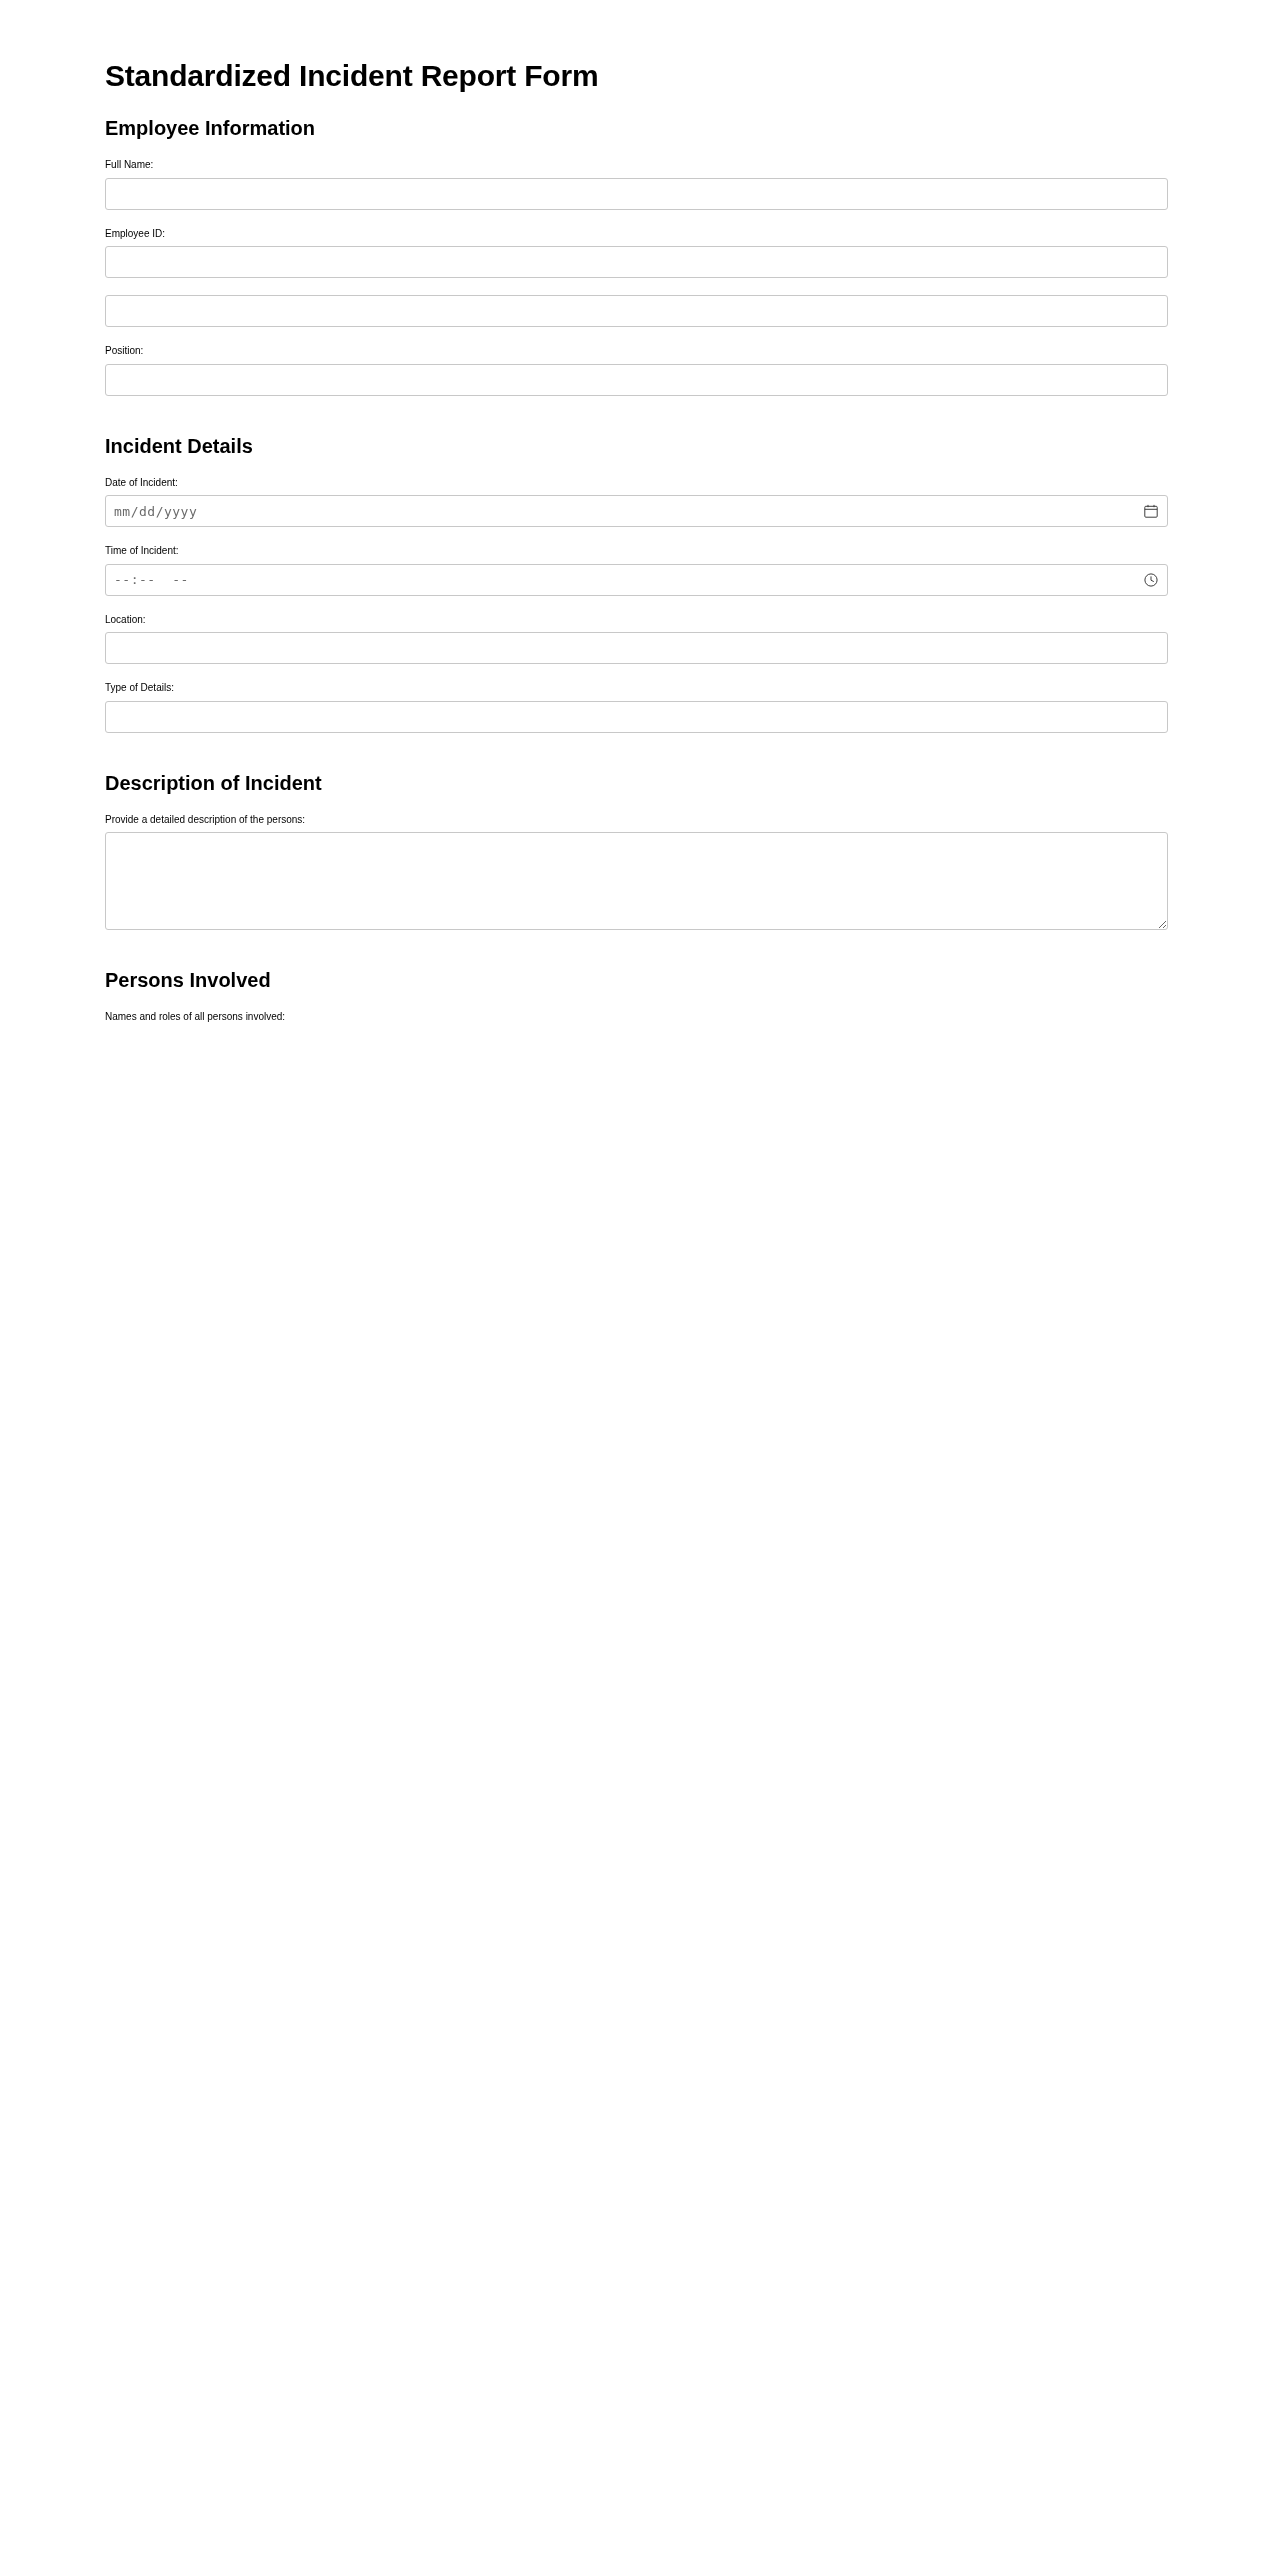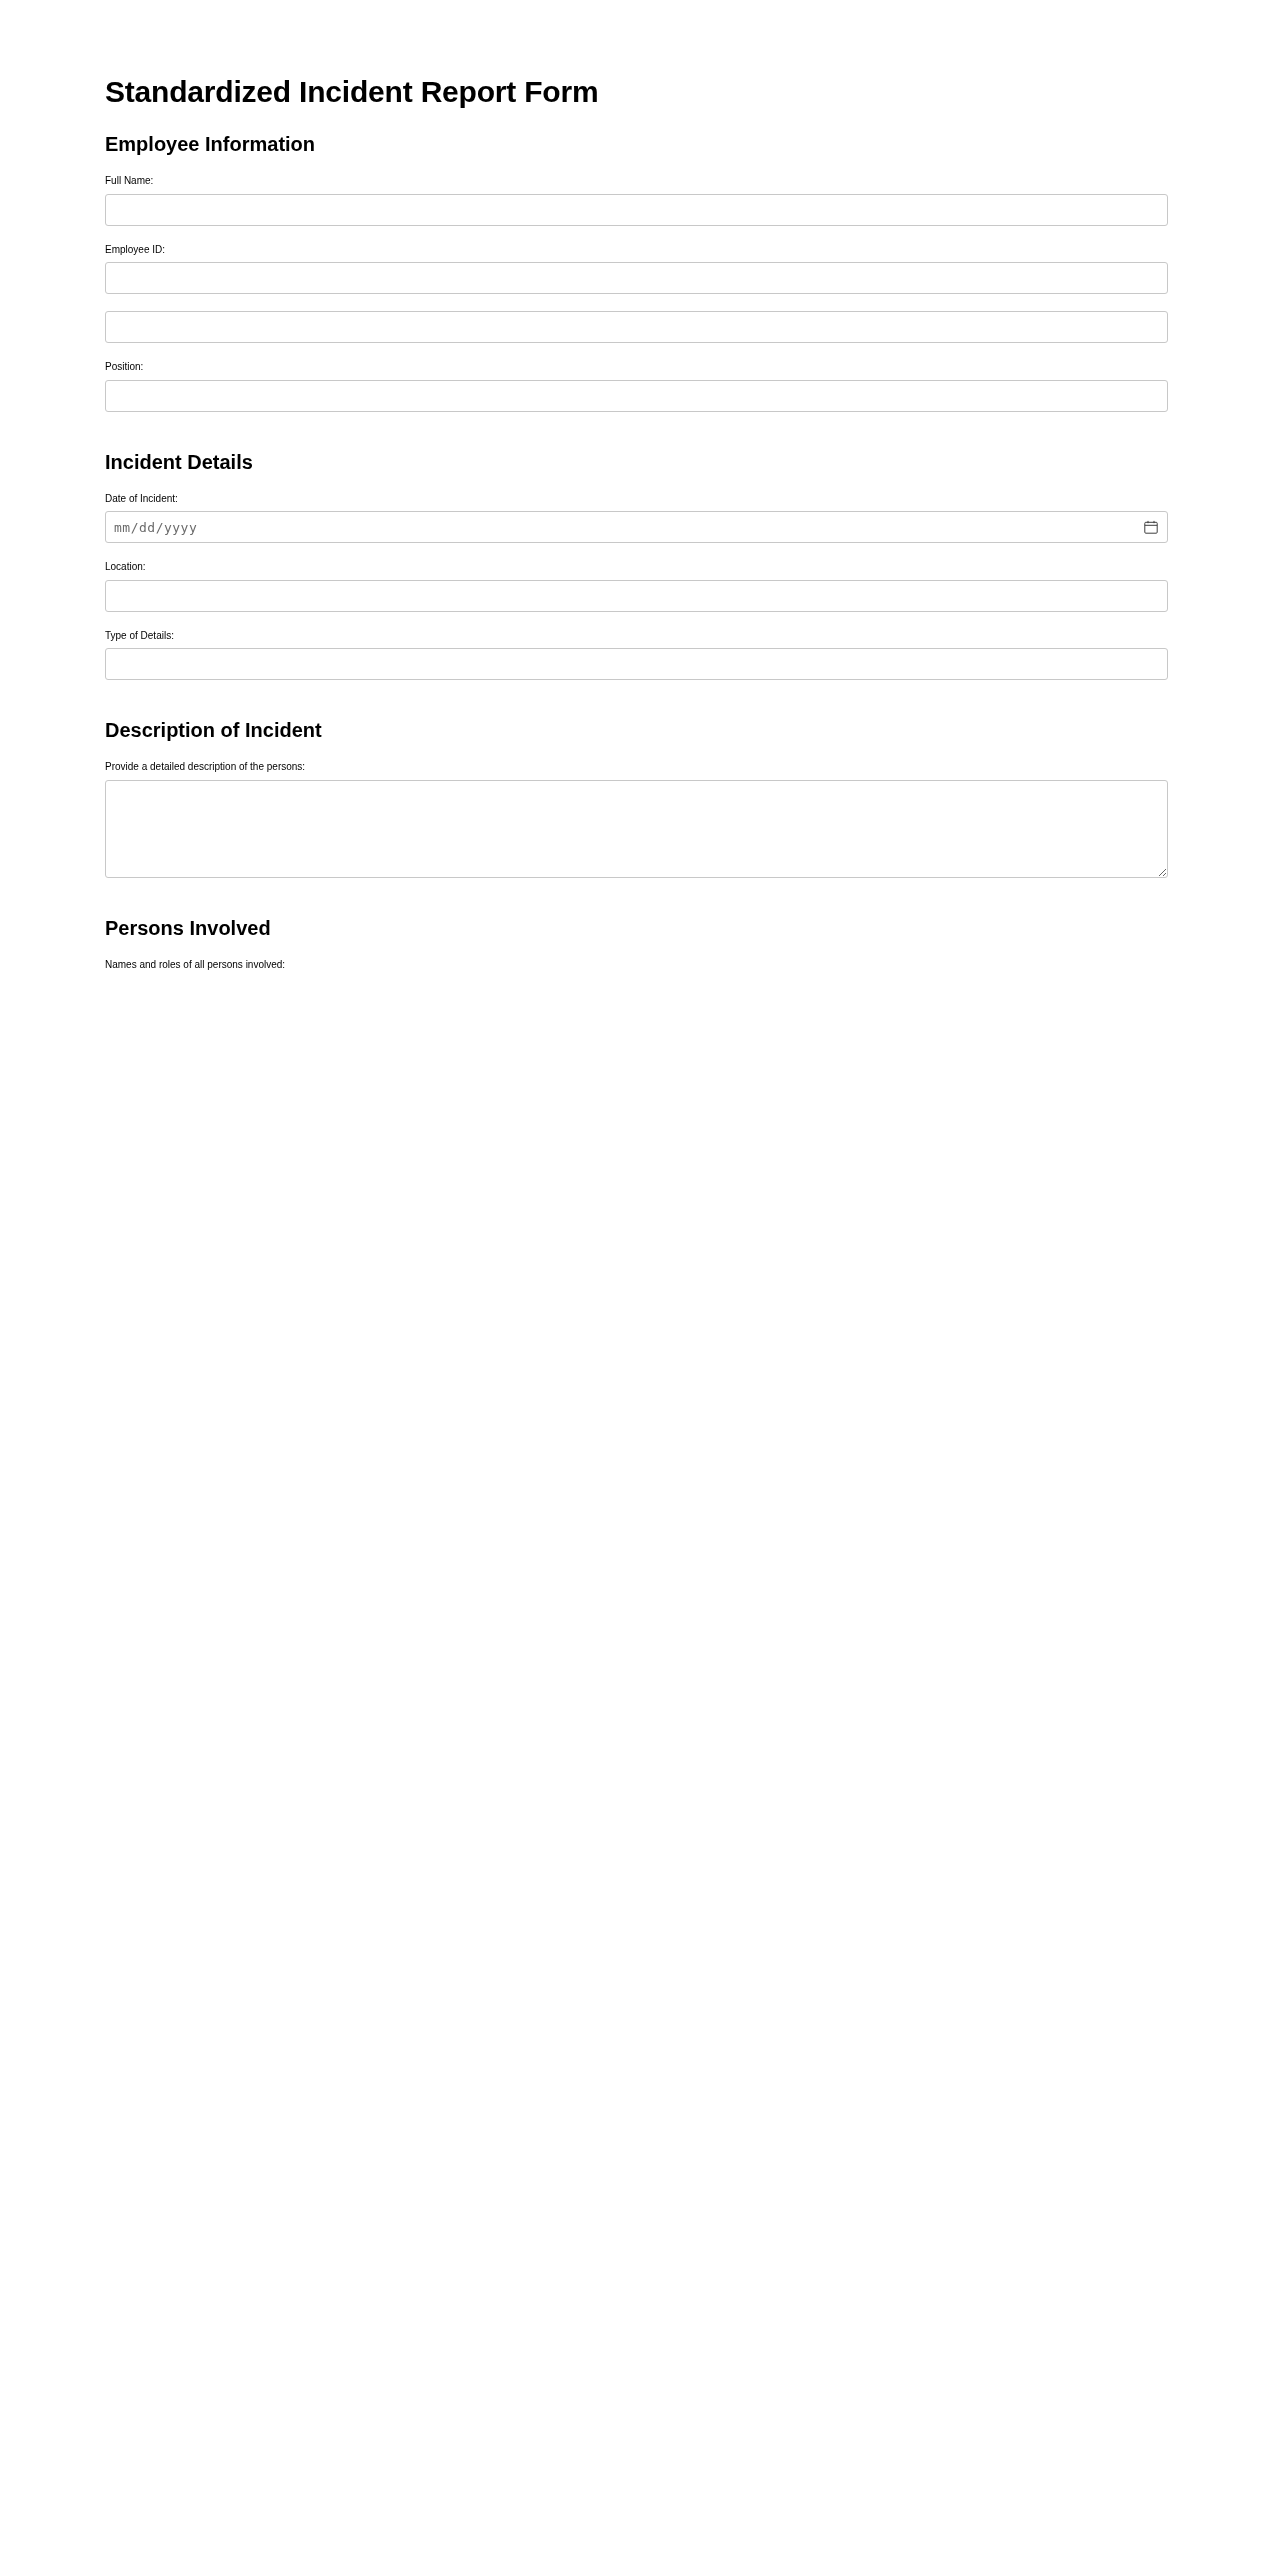--- a/index.html
+++ b/index.html
@@ -19,21 +19,21 @@
     position: absolute;
     top: 0;
     left: 0;
     width: 1263px;
     height: 2549px;
     overflow: hidden;
   }
   .form-wrap {
     position: absolute;
     left: 105px;
-    top: 74px;
+    top: 58px;
     width: 1063px;
   }
   h1.form-title {
     font-size: 30px;
     font-weight: bold;
     letter-spacing: -0.2px;
     margin: 0 0 0 0;
     line-height: 1.2;
     color: #000;
   }
@@ -157,20 +157,32 @@
           <svg viewBox="0 0 14 14" width="14" height="14" fill="none" stroke="currentColor" stroke-width="1">
             <rect x="0.8" y="2.3" width="12.4" height="10.9" rx="1"></rect>
             <line x1="0.8" y1="5.3" x2="13.2" y2="5.3"></line>
             <line x1="4" y1="0.9" x2="4" y2="3.2"></line>
             <line x1="10" y1="0.9" x2="10" y2="3.2"></line>
           </svg>
         </span>
       </div>
     </div>
 
+    <div class="field">
+      <label class="field-label">Time of Incident:</label>
+      <div class="pseudo-input">
+        <span class="pseudo-value">--:--  --</span>
+        <span class="pseudo-icon">
+          <svg viewBox="0 0 14 14" width="14" height="14" fill="none" stroke="currentColor" stroke-width="1">
+            <circle cx="7" cy="7" r="6.1"></circle>
+            <polyline points="7,3.4 7,7.2 9.8,8.6"></polyline>
+          </svg>
+        </span>
+      </div>
+    </div>
 
     <div class="field">
       <label class="field-label">Location:</label>
       <input class="text-input" type="text" value="" style="">
     </div>
 
     <div class="field">
       <label class="field-label">Type of Details:</label>
       <input class="text-input" type="text" value="" style="">
     </div>

